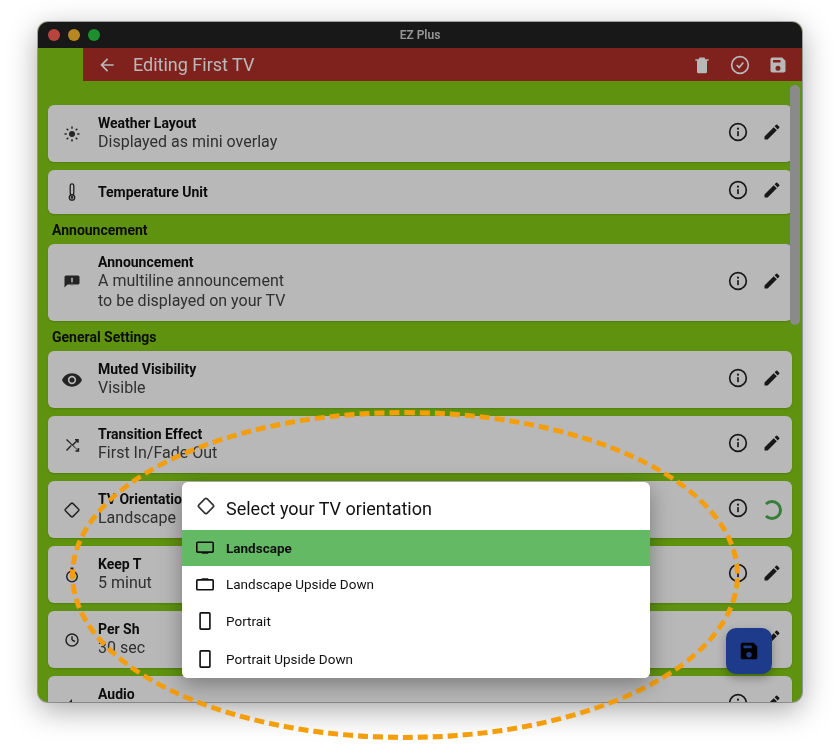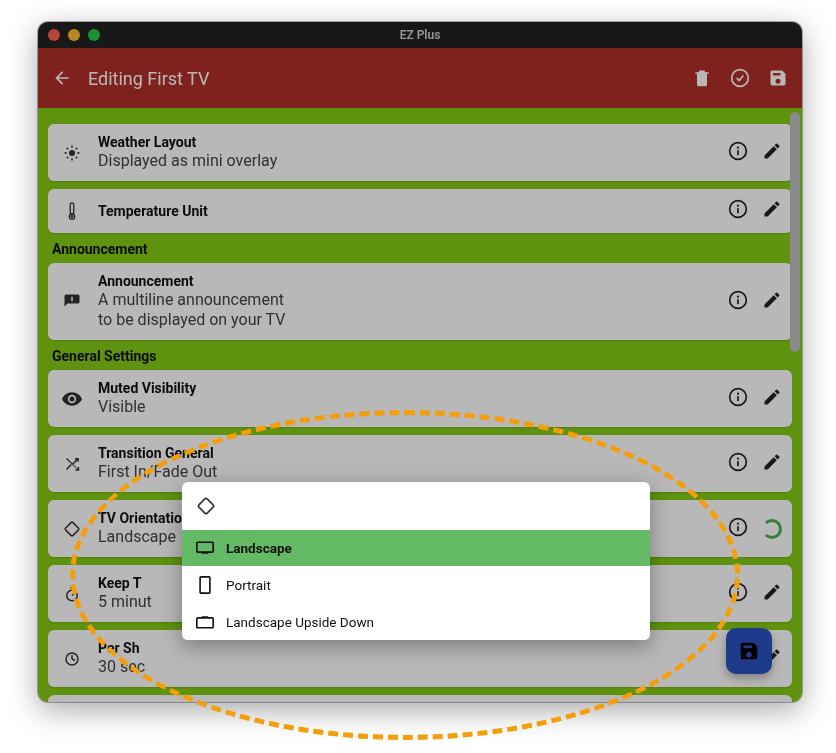--- a/index.html
+++ b/index.html
@@ -30,32 +30,33 @@
     position: relative;
   }
   .traffic { display:flex; gap:8px; padding-left:10px; }
   .traffic span { width:12px; height:12px; border-radius:50%; display:block; }
   .tl-red{background:#ff5f57;} .tl-yel{background:#febc2e;} .tl-grn{background:#28c840;}
   .title-text {
     position:absolute; left:0; right:0; text-align:center;
     color:#d0d0d0; font-size:12px; font-weight:600;
   }
   .header {
-    height:60px; background:#b12f27;
+    height:33px; background:#b12f27;
     display:flex; align-items:center; padding:0 14px; gap:16px;
     color:#fff;
+    margin-left:45px;
   }
   .header .back-icon svg, .header .right svg { display:block; }
   .header-title { font-size:18px; font-weight:400; flex:1; }
   .header .right { display:flex; gap:18px; align-items:center; }
   .content {
     flex:1; overflow:hidden; position:relative;
     padding: 0 10px 10px;
   }
-  .scroll-inner { padding-top:16px; }
+  .scroll-inner { padding-top:24px; }
   .card {
     background:#fff; border-radius:6px;
     box-shadow: 0 1px 2px rgba(0,0,0,.15);
     margin: 0 0 8px 0;
     padding:10px 10px;
     display:flex; align-items:center; gap:12px;
   }
   .card .lefticon { width:28px; display:flex; justify-content:center; color:#333; }
   .card .txt { flex:1; }
   .card .title { font-weight:700; font-size:14px; color:#111; }
@@ -269,21 +270,21 @@
         </div>
       </div>
 
       <div class="card">
         <span class="lefticon">
           <svg width="18" height="18" viewBox="0 0 24 24">
               <path d="M16 4h5v5h-2V7.4l-5.3 5.3-1.4-1.4L17.6 6H16V4zM4 5.4 5.4 4l14.2 14.2V16h2v5h-5v-2h2.6L4 5.4zM4 18.6 10.3 12l1.4 1.4L5.4 20 4 18.6z"></path>
             </svg>
         </span>
         <div class="txt">
-          <div class="title">Transition General</div>
+          <div class="title">Transition Effect</div>
           <div class="sub">First In/Fade Out</div>
         </div>
         <div class="actions">
           <span><svg width="20" height="20" viewBox="0 0 24 24">
                 <path fill="none" stroke="#222" stroke-width="2" d="M12 2a10 10 0 1 0 0 20 10 10 0 0 0 0-20z"></path>
                 <circle cx="12" cy="8" r="1.3"></circle>
                 <rect x="11" y="11" width="2" height="6"></rect>
               </svg></span>
           <span><svg width="20" height="20" viewBox="0 0 24 24">
                 <path d="M3 17.25V21h3.75L17.8 9.94l-3.75-3.75L3 17.25zM20.7 7.04a1 1 0 0 0 0-1.41l-2.34-2.34a1 1 0 0 0-1.41 0l-1.83 1.83 3.75 3.75 1.83-1.83z"></path>
@@ -394,42 +395,51 @@
 
 </div>
 
 <div class="popup">
   <div class="popup-header">
     <span>
       <svg width="20" height="20" viewBox="0 0 24 24">
           <rect x="5" y="5" width="14" height="14" rx="2" fill="none" stroke="#333" stroke-width="2" transform="rotate(45 12 12)"></rect>
         </svg>
     </span>
+    <span>Select your TV orientation</span>
   </div>
   <div class="popup-item selected">
     <span class="opicon">
       <svg width="18" height="14" viewBox="0 0 22 16">
           <rect x="1" y="1" width="20" height="12" rx="1" fill="none" stroke="#111" stroke-width="2"></rect>
           <rect x="7" y="13" width="8" height="2"></rect>
         </svg>
     </span>
     <span>Landscape</span>
   </div>
   <div class="popup-item">
     <span class="opicon">
-      <svg width="12" height="18" viewBox="0 0 14 22">
-          <rect x="1" y="1" width="12" height="20" rx="1" fill="none" stroke="#111" stroke-width="2"></rect>
-        </svg>
-    </span>
-    <span>Portrait</span>
-  </div>
-  <div class="popup-item">
-    <span class="opicon">
       <svg width="18" height="14" viewBox="0 0 22 16">
           <rect x="1" y="3" width="20" height="12" rx="1" fill="none" stroke="#111" stroke-width="2"></rect>
           <rect x="7" y="1" width="8" height="2"></rect>
         </svg>
     </span>
     <span>Landscape Upside Down</span>
   </div>
+  <div class="popup-item">
+    <span class="opicon">
+      <svg width="12" height="18" viewBox="0 0 14 22">
+          <rect x="1" y="1" width="12" height="20" rx="1" fill="none" stroke="#111" stroke-width="2"></rect>
+        </svg>
+    </span>
+    <span>Portrait</span>
+  </div>
+  <div class="popup-item">
+    <span class="opicon">
+      <svg width="12" height="18" viewBox="0 0 14 22">
+          <rect x="1" y="1" width="12" height="20" rx="1" fill="none" stroke="#111" stroke-width="2"></rect>
+        </svg>
+    </span>
+    <span>Portrait Upside Down</span>
+  </div>
 </div>
 
 <div class="highlight-ellipse"></div>
 
 </body></html>

